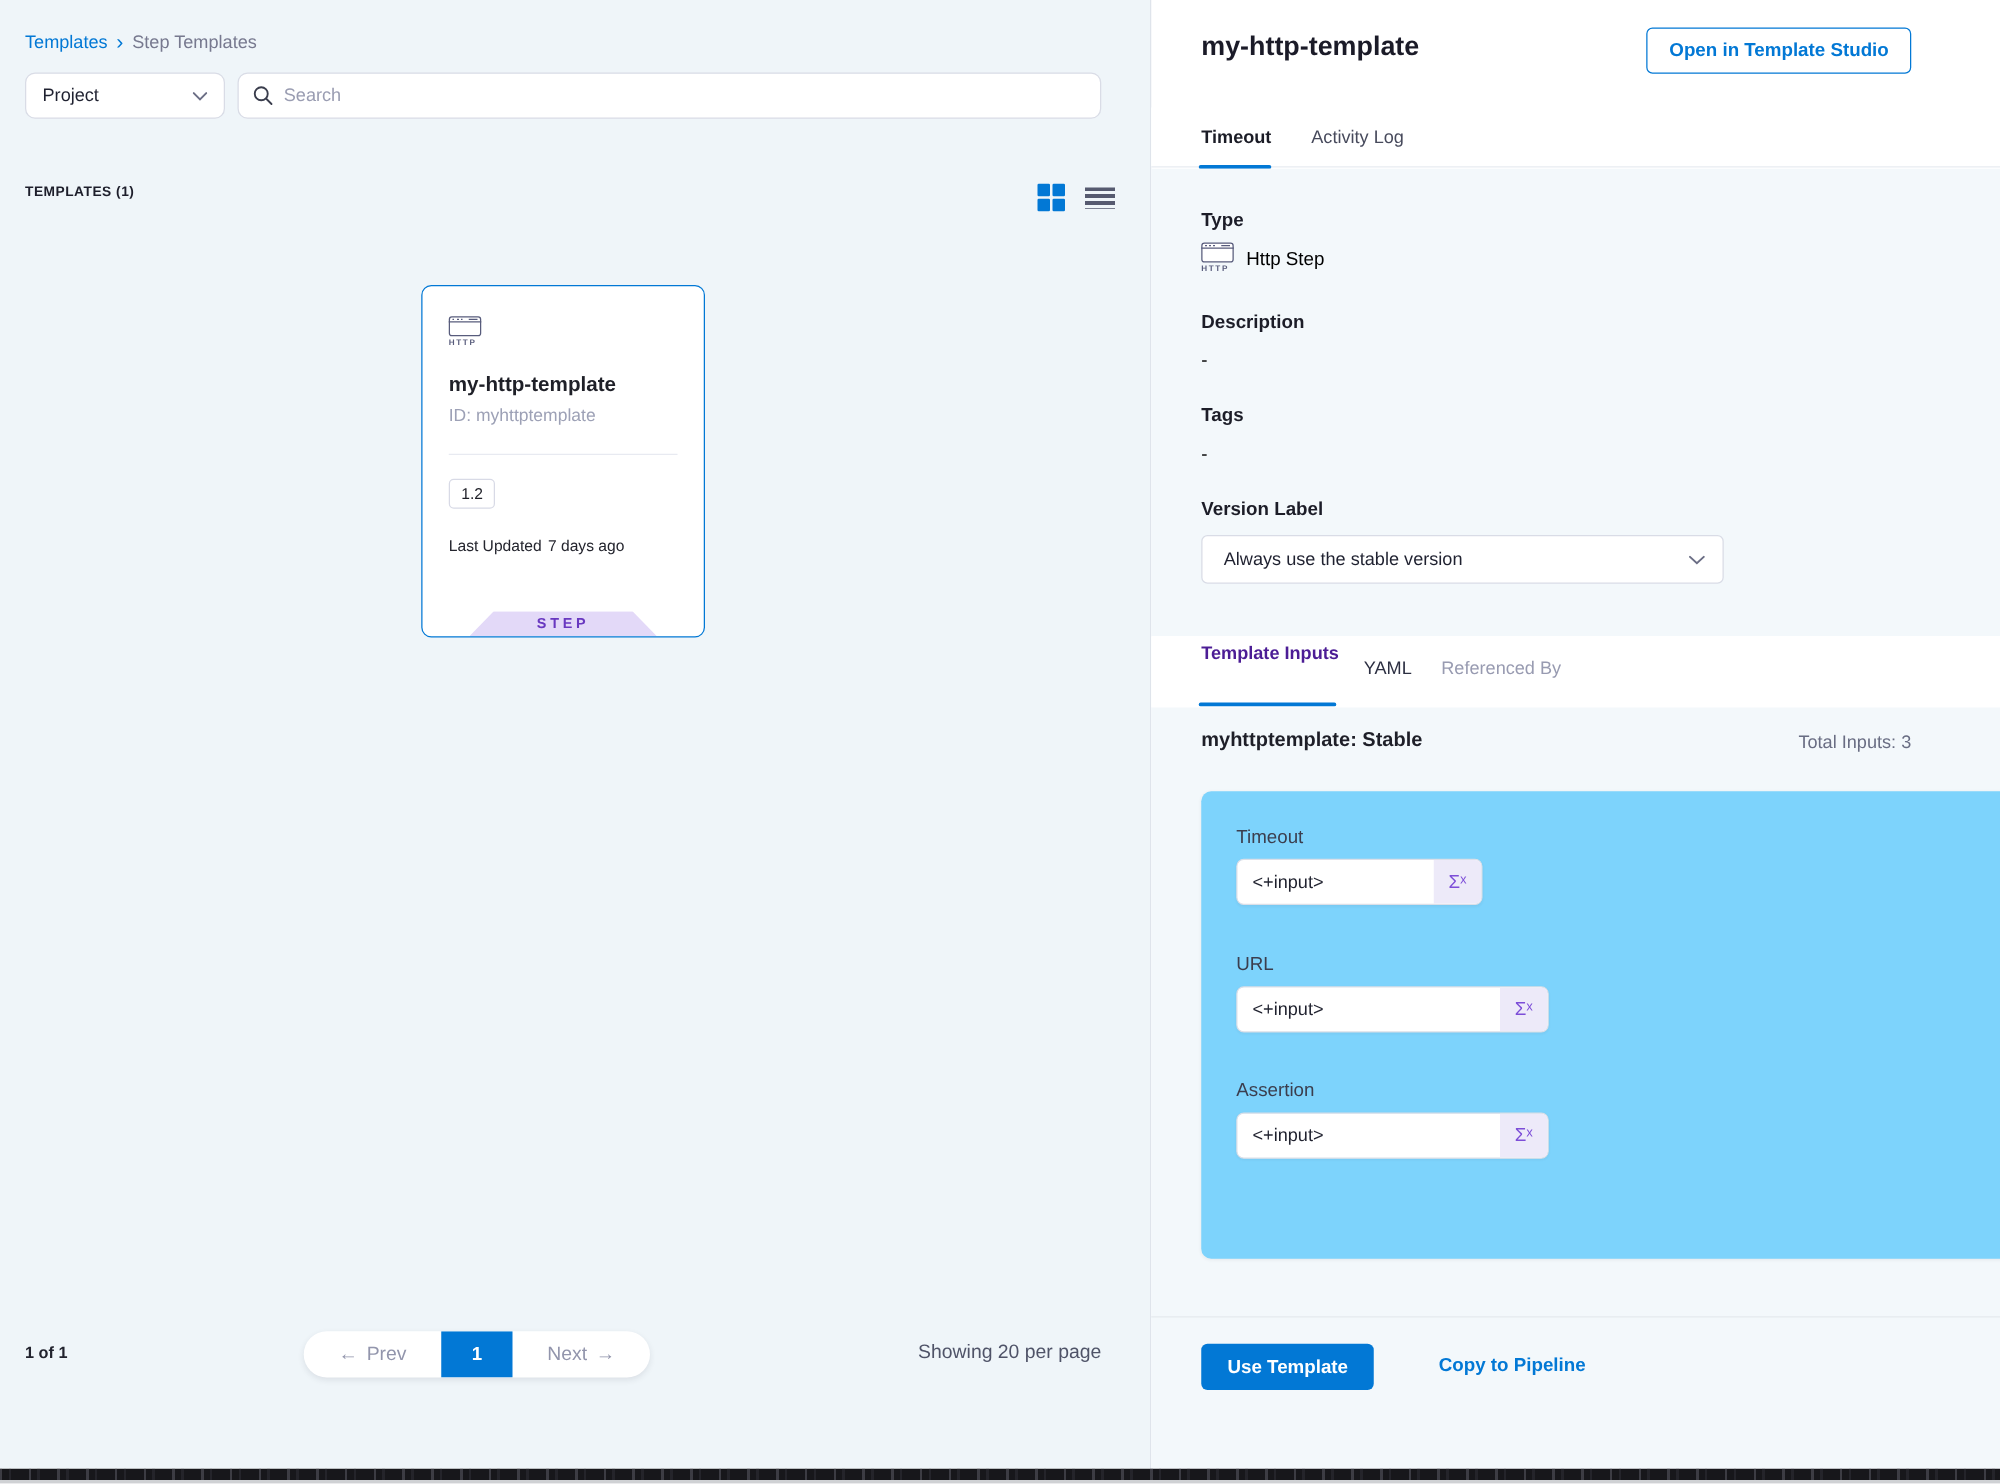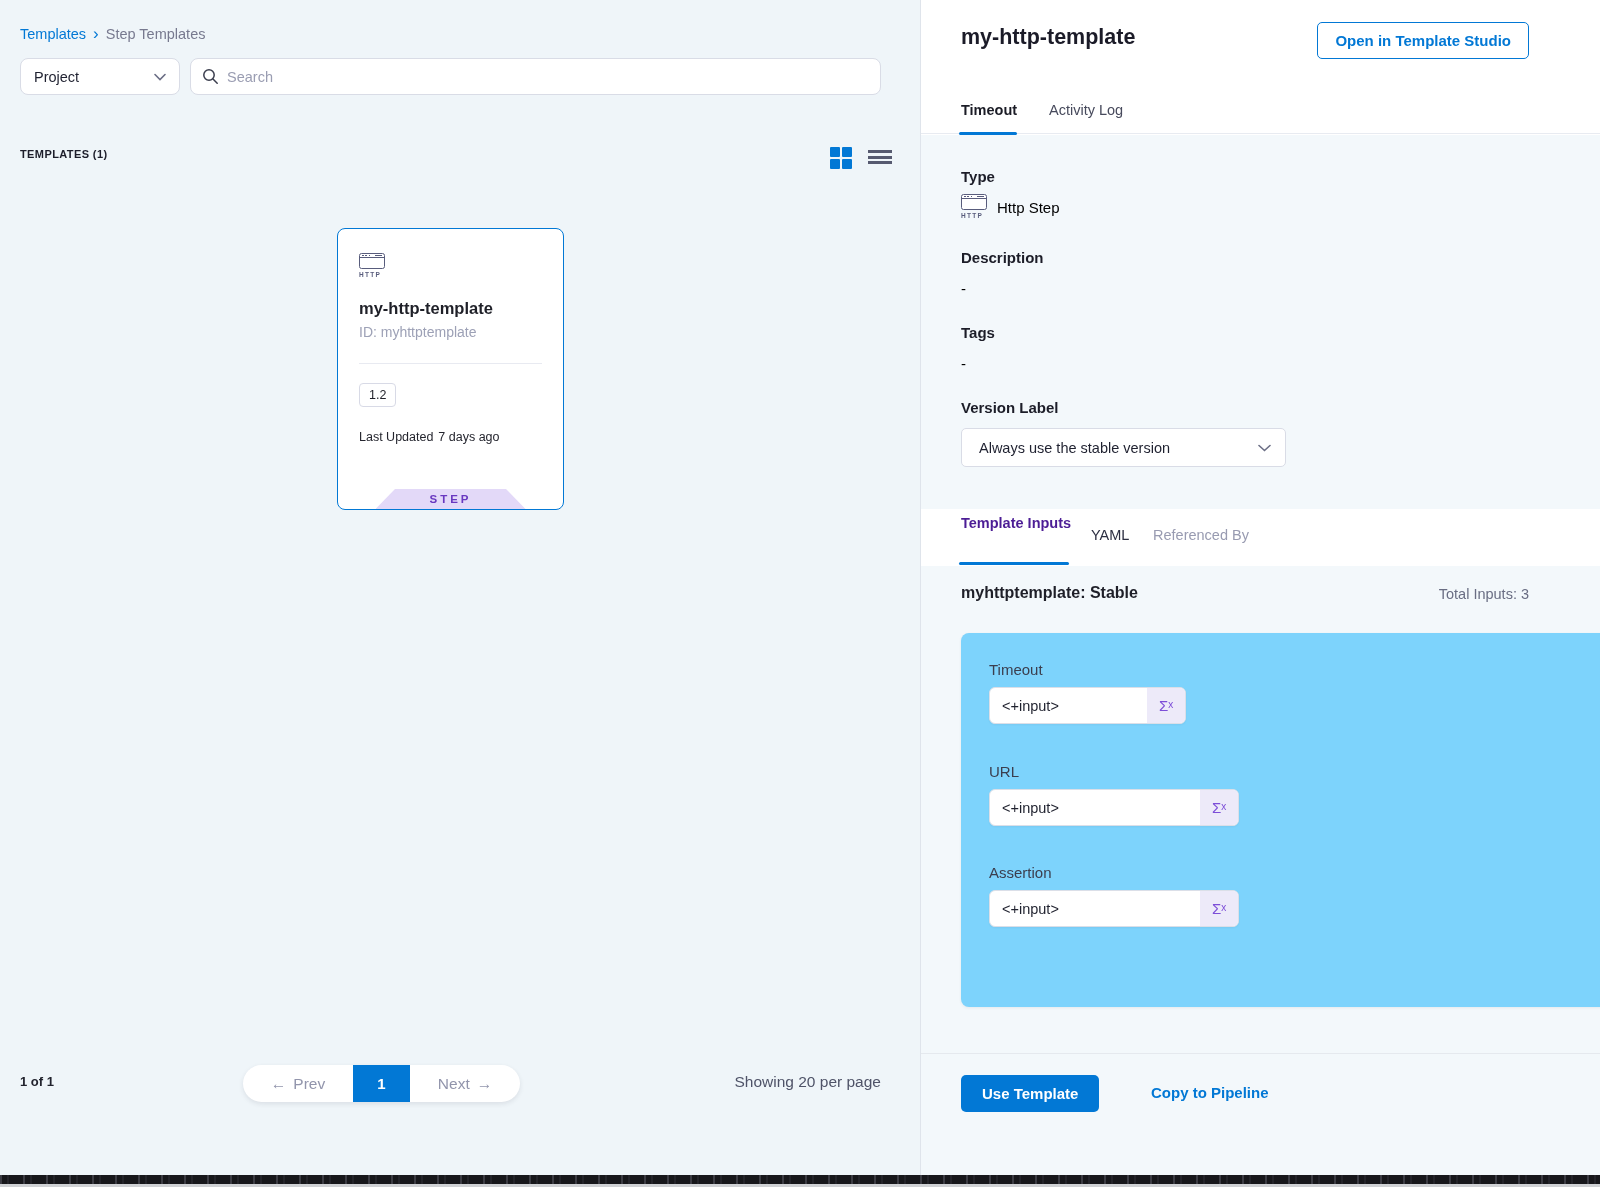--- a/index.html
+++ b/index.html
@@ -72,21 +72,21 @@
     font-weight:bold; cursor:pointer; }
 
   .tabrow1 { left:0; right:0; top:86px; height:48px; background:#fff; border-bottom:1px solid #e8ebf1; }
   .tab-details { position:absolute; left:40px; top:16px; font-size:14.5px; font-weight:bold; color:#1b1c26; cursor:pointer; }
   .tab-activity { position:absolute; left:128px; top:16px; font-size:14.5px; color:#474a5c; cursor:pointer; }
   .tab1-underline { position:absolute; left:38px; bottom:-2px; width:58px; height:3px; background:#0278d5; border-radius:2px; }
 
   .details-bg { left:0; right:0; top:135px; height:374px; background:#f3f8fb; }
   .d-label { position:absolute; font-size:15px; font-weight:bold; color:#1c1d28; }
   .d-value { position:absolute; font-size:15px; color:#000000; }
-  .d-select { position:absolute; left:40px; top:293px; width:325px; height:39px; background:#fff;
+  .d-select { position:absolute; left:40px; top:293px; width:418px; height:39px; background:#fff;
     border:1px solid #d9dce6; border-radius:5px; display:flex; align-items:center; justify-content:space-between;
     padding:0 14px 0 17px; font-size:14.5px; color:#1f2130; cursor:pointer; }
 
   .tabrow2 { left:0; right:0; top:509px; height:57px; background:#fff; }
   .tab2-inputs { position:absolute; left:40px; top:6px; font-size:14.5px; font-weight:bold; color:#4c1d95; cursor:pointer; }
   .tab2-yaml { position:absolute; left:170px; top:18px; font-size:14.5px; color:#2c2f42; cursor:pointer; }
   .tab2-ref { position:absolute; left:232px; top:18px; font-size:14.5px; color:#989bb1; cursor:pointer; }
   .tab2-underline { position:absolute; left:38px; bottom:1px; width:110px; height:3px; background:#0278d5; border-radius:2px; }
 
   .inputs-bg { left:0; right:0; top:566px; height:609px; background:#f3f8fb; }

